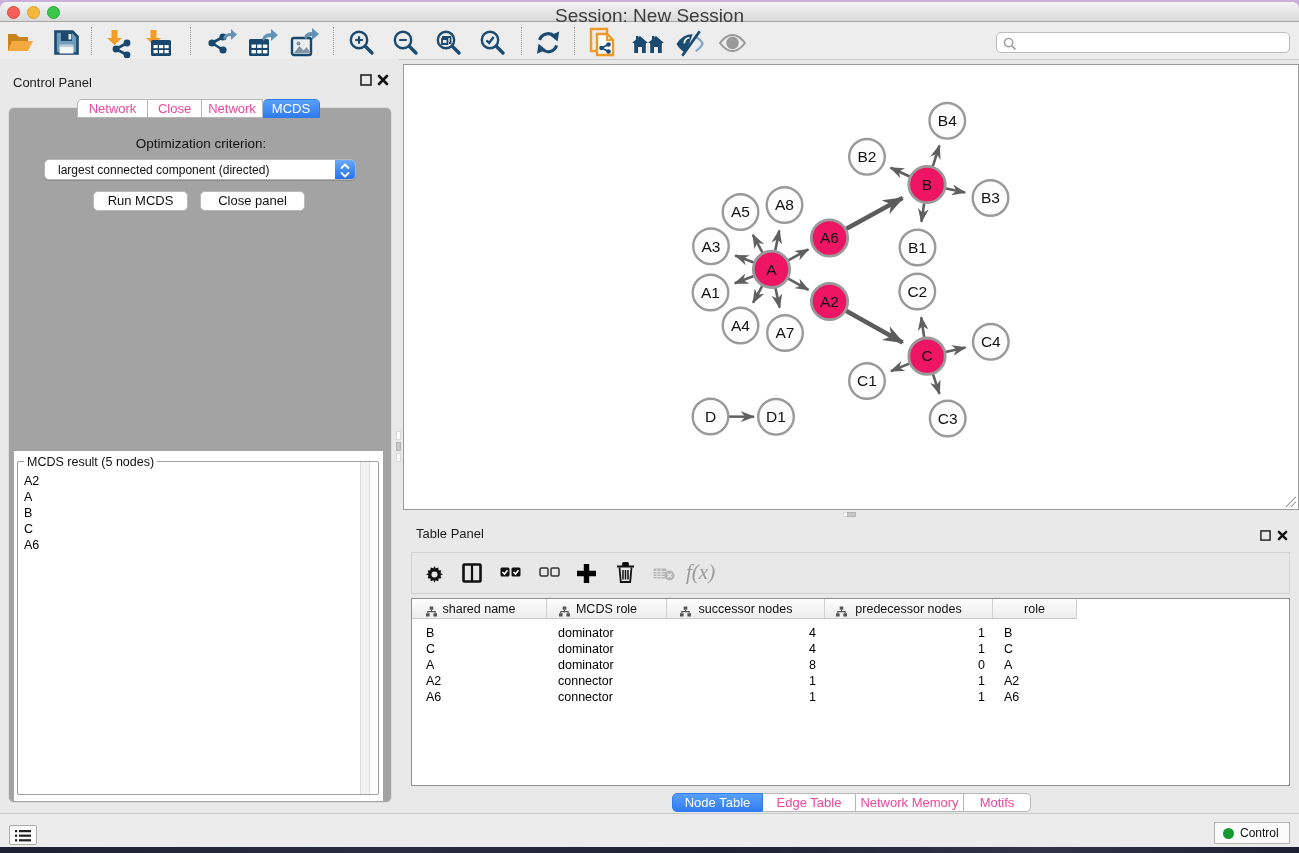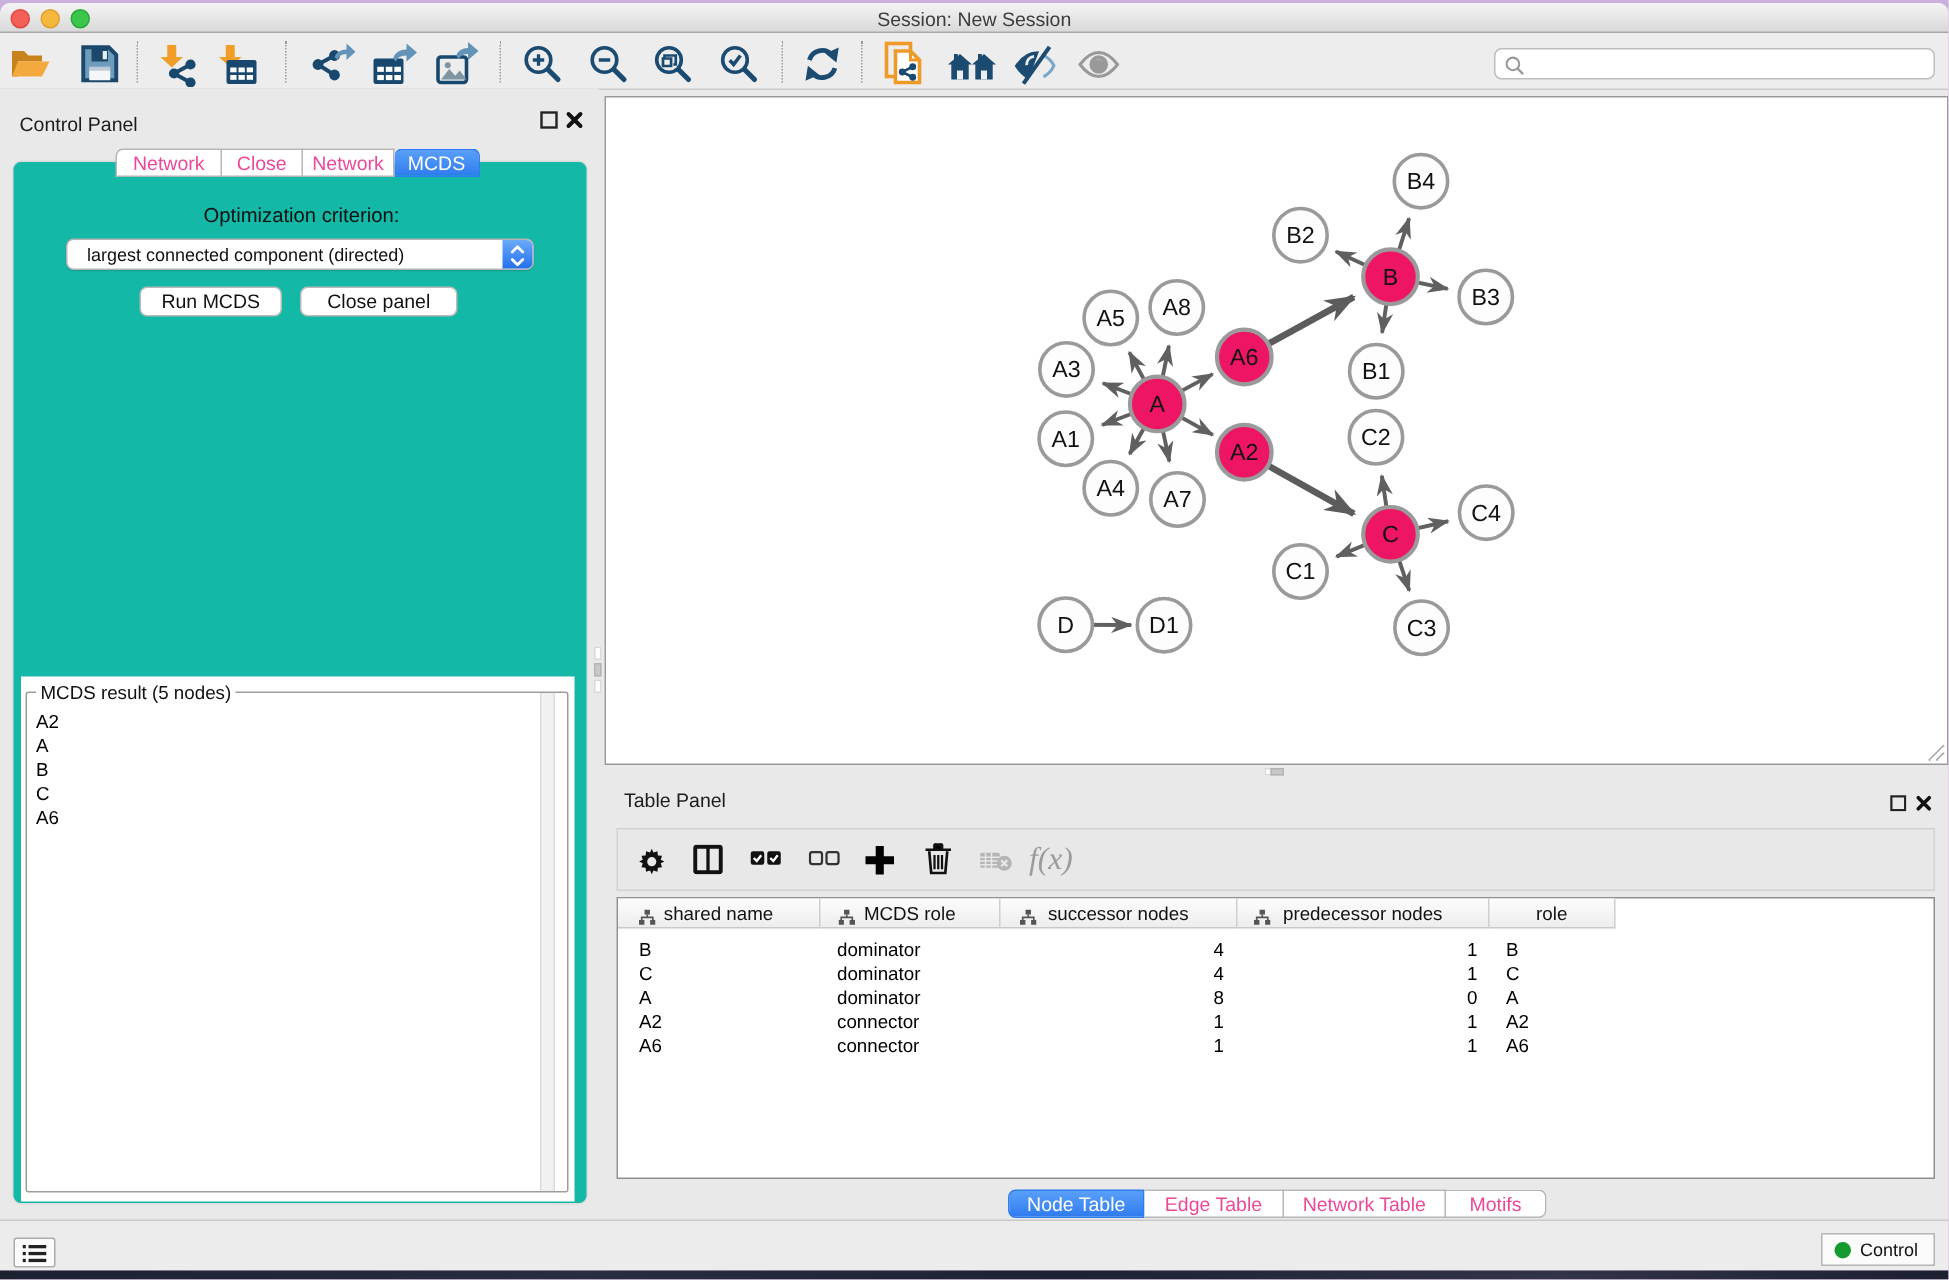--- a/index.html
+++ b/index.html
@@ -2,31 +2,31 @@
 <html><head>
 <meta charset="utf-8">
 <style>
 * { margin:0; padding:0; box-sizing:border-box; }
 html,body { width:1299px; height:853px; overflow:hidden; }
 body { font-family:"Liberation Sans", sans-serif; background:#cbb0dc; position:relative; }
 .abs { position:absolute; }
 .win { position:absolute; left:0; top:2px; width:1299px; height:845px; background:#e9e9e9; border-radius:7px 7px 0 0; overflow:hidden; }
 .titlebar { position:absolute; left:0; top:0; width:100%; height:20px; background:linear-gradient(#f4f4f4,#d9d9d9); border-bottom:1px solid #a6a6a6; }
 .tl { position:absolute; top:4px; width:13px; height:13px; border-radius:50%; }
-.title-txt { position:absolute; top:3px; width:100%; text-align:center; font-size:13px; color:#3c3c3c; }
+.title-txt { position:absolute; top:3px; width:100%; text-align:center; font-size:19px; color:#3c3c3c; }
 .toolbar { position:absolute; left:0; top:20px; width:100%; height:38px; background:#ededed; border-bottom:1px solid #cbcbcb; }
 .tsep { position:absolute; top:5px; height:28px; width:0; border-left:1px dotted #9a9a9a; }
 .searchbox { position:absolute; left:996px; top:10px; width:294px; height:21px; background:#fff; border:1px solid #bdbdbd; border-radius:5px; }
 .ctlpanel { position:absolute; left:0; top:57px; width:399px; height:754px; background:#e9e9e9; }
 .paneltitle { font-size:13px; color:#1c1c1c; }
 .tabrow { position:absolute; display:flex; z-index:5; }
 .tab { height:19px; background:#fff; border:1px solid #b6b6b6; border-left:none; font-size:13px; color:#ec4899; text-align:center; line-height:17px; }
 .tab.first { border-left:1px solid #b6b6b6; border-radius:5px 0 0 0; }
 .tab.sel { background:linear-gradient(#5aa0f8,#2f7cf0); color:#fff; border-color:#2f7cf0; border-radius:5px 5px 0 0; }
-.cpane { position:absolute; left:8px; top:48px; width:384px; height:696px; background:#14b8a6; border:1px solid #dcdcdc; border-radius:6px; }
+.cpane { position:absolute; left:8px; top:48px; width:384px; height:696px; background:#a3a3a3; border:1px solid #dcdcdc; border-radius:6px; }
 .btn { position:absolute; background:#fff; border:1px solid #b9b9b9; border-radius:5px; font-size:13px; color:#111; text-align:center; }
 .groupbox { position:absolute; border:1px solid #9d9d9d; border-radius:2px; }
 .grouptitle { position:absolute; background:#eeeeee; font-size:12.5px; color:#111; padding:0 3px; }
 .netwin { position:absolute; left:403px; top:62px; width:896px; height:446px; background:#fff; border:1px solid #999; }
 .nettitle { position:absolute; left:0; top:0; width:100%; height:20px; background:linear-gradient(#f5f5f5,#d8d8d8); border-bottom:1px solid #b0b0b0; }
 .tablepanel { position:absolute; left:403px; top:515px; width:896px; height:296px; background:#e9e9e9; }
 .statusbar { position:absolute; left:0; top:811px; width:100%; height:34px; background:#ececec; border-top:1px solid #c9c9c9; }
 .desktopbottom { position:absolute; left:0; top:847px; width:1299px; height:6px; background:linear-gradient(90deg,#1c2030,#2a2d42 30%,#1e2133 55%,#323349 80%,#1c1f30); }
 </style>
 </head>
@@ -404,21 +404,21 @@
 <span style="position:absolute;left:146px">connector</span>
 <span style="position:absolute;left:255px;width:149px;text-align:right">1</span>
 <span style="position:absolute;left:413px;width:160px;text-align:right">1</span>
 <span style="position:absolute;left:592px">A6</span>
 </div>
         </div>
     </div>
     <div class="tabrow" style="left:269px;top:276px">
       <div class="tab first sel" style="width:91px;border-radius:5px 0 0 5px;line-height:18px">Node Table</div>
       <div class="tab" style="width:93px;line-height:18px">Edge Table</div>
-      <div class="tab" style="width:108px;line-height:18px">Network Table</div>
+      <div class="tab" style="width:108px;line-height:18px">Network Memory</div>
       <div class="tab" style="width:67px;border-radius:0 5px 5px 0;line-height:18px">Motifs</div>
     </div>
   </div>
   <div class="abs" style="left:396px;top:429px;width:5px;height:9px;background:#fdfdfd;border:1px solid #d9d9d9"></div>
   <div class="abs" style="left:396px;top:440px;width:5px;height:9px;background:#c8c8c8;border:1px solid #b4b4b4"></div>
   <div class="abs" style="left:396px;top:451px;width:5px;height:9px;background:#fdfdfd;border:1px solid #d9d9d9"></div>
   <div class="abs" style="left:843px;top:510px;width:9px;height:5px;background:#fdfdfd;border:1px solid #d9d9d9"></div>
   <div class="abs" style="left:847px;top:510px;width:9px;height:5px;background:#c8c8c8;border:1px solid #b4b4b4"></div>
   <div class="statusbar" id="statusbar">
     <div class="abs" style="left:9px;top:11px;width:28px;height:20px;background:#fcfcfc;border:1px solid #ababab;border-radius:2px">

